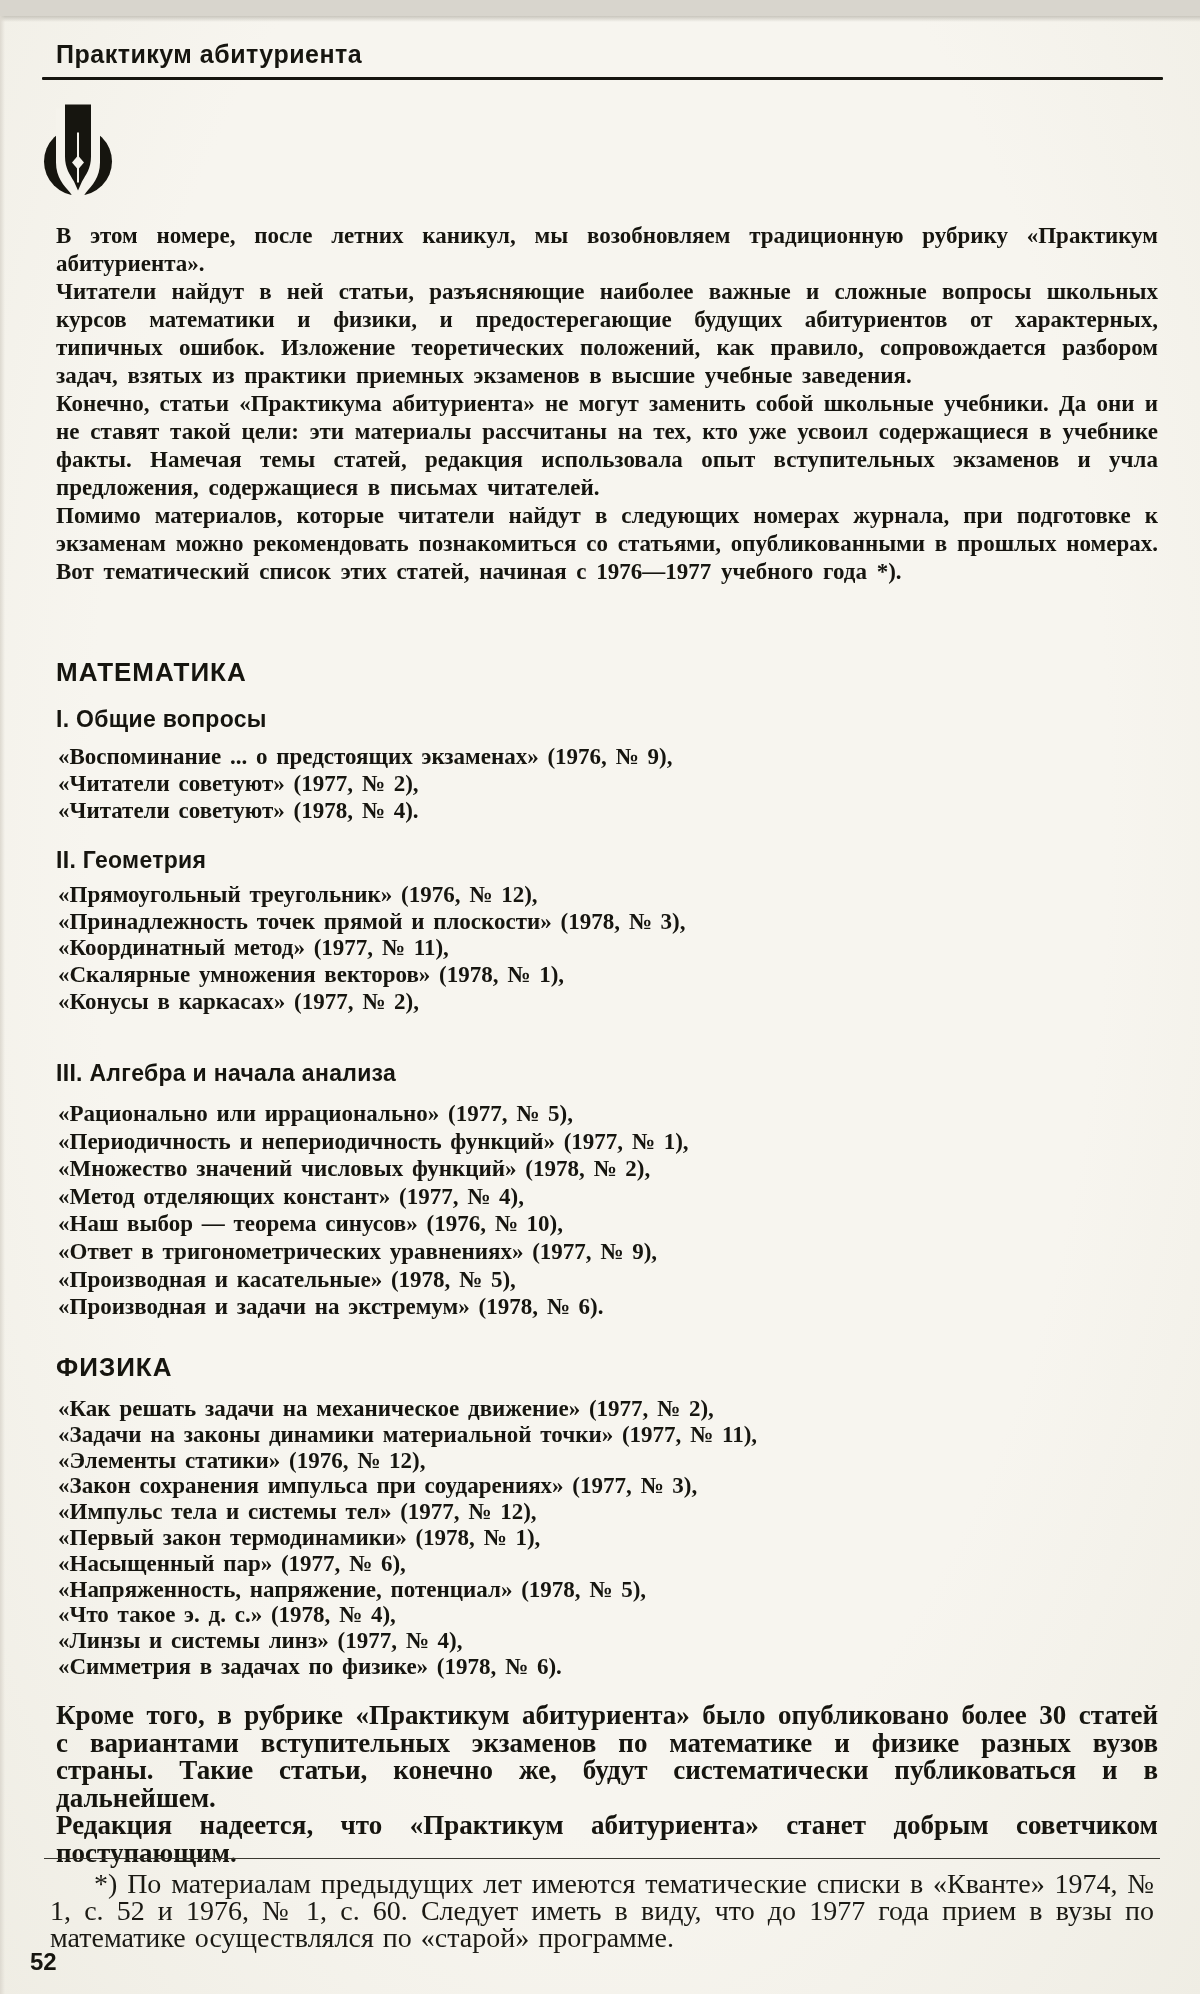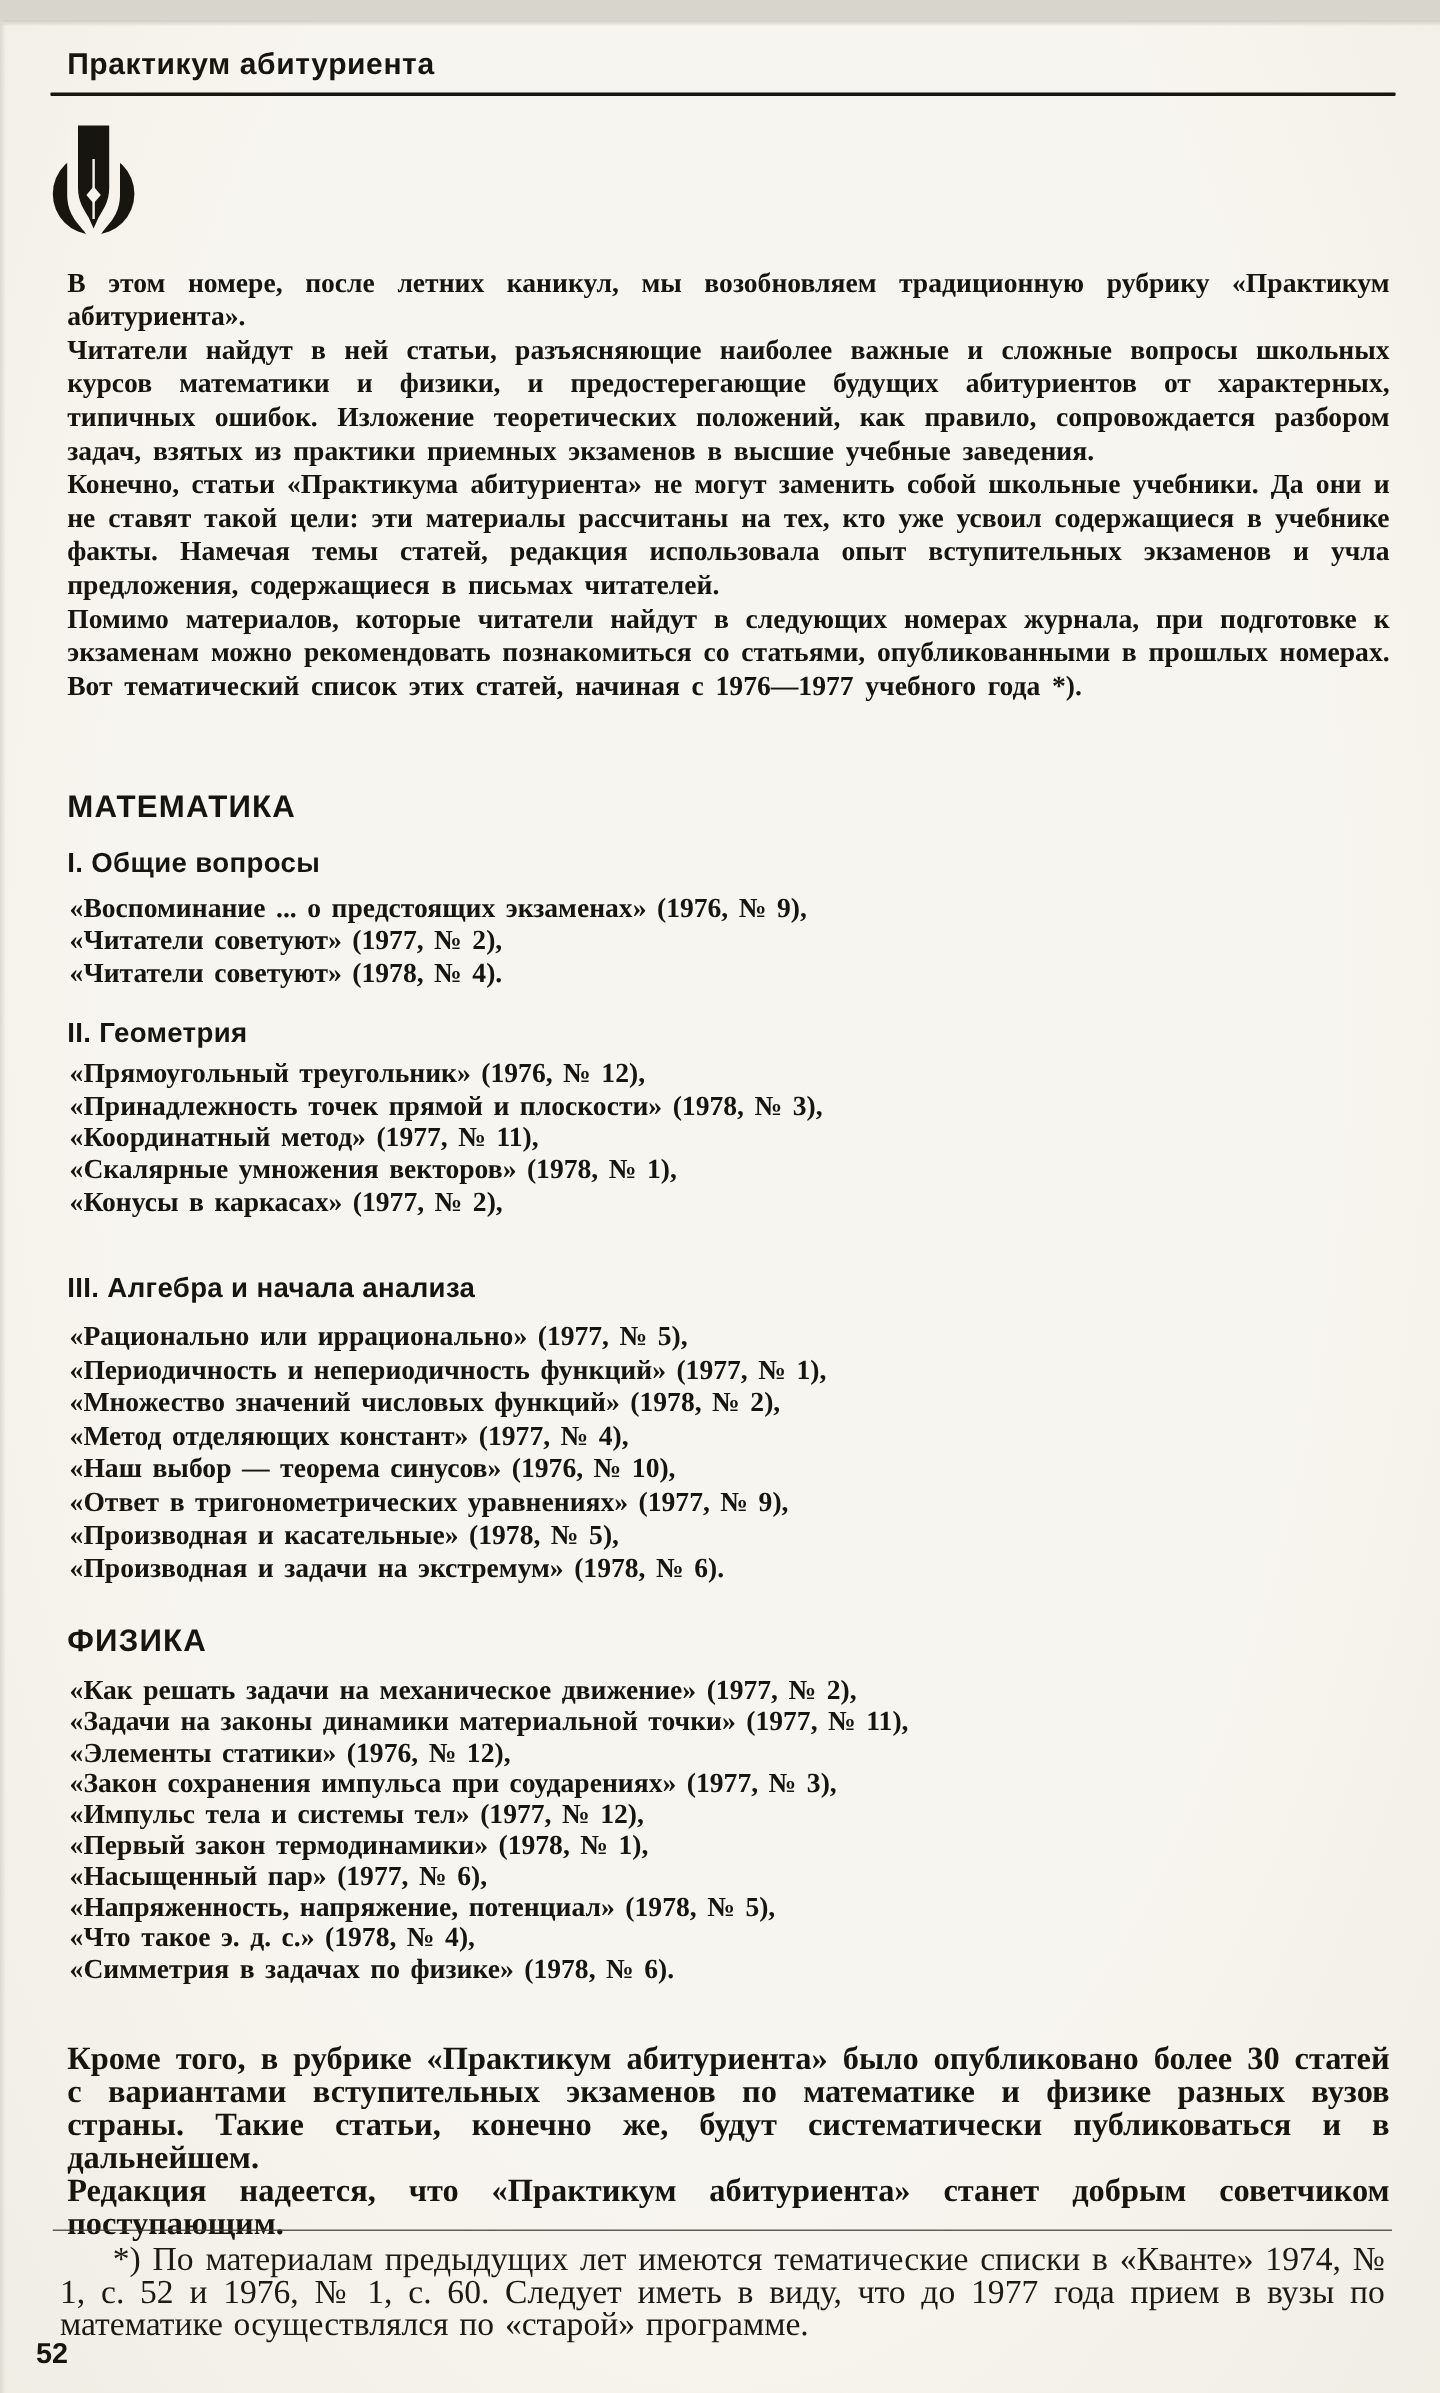--- a/index.html
+++ b/index.html
@@ -160,20 +160,21 @@
   <div class="abs article-list list-4">
     <div>«Как решать задачи на механическое движение» (1977, № 2),</div>
     <div>«Задачи на законы динамики материальной точки» (1977, № 11),</div>
     <div>«Элементы статики» (1976, № 12),</div>
     <div>«Закон сохранения импульса при соударениях» (1977, № 3),</div>
     <div>«Импульс тела и системы тел» (1977, № 12),</div>
     <div>«Первый закон термодинамики» (1978, № 1),</div>
     <div>«Насыщенный пар» (1977, № 6),</div>
     <div>«Напряженность, напряжение, потенциал» (1978, № 5),</div>
     <div>«Что такое э. д. с.» (1978, № 4),</div>
+    <div>«Линзы и системы линз» (1977, № 4),</div>
     <div>«Симметрия в задачах по физике» (1978, № 6).</div>
   </div>
 
   <div class="abs closing">
     <p>Кроме того, в рубрике «Практикум абитуриента» было опубликовано более 30 статей с вариантами вступительных экзаменов по математике и физике разных вузов страны. Такие статьи, конечно же, будут систематически публиковаться и в дальнейшем.</p>
     <p>Редакция надеется, что «Практикум абитуриента» станет добрым советчиком поступающим.</p>
   </div>
 
   <div class="abs footnote-rule"></div>
   <div class="abs footnote">*) По материалам предыдущих лет имеются тематические списки в «Кванте» 1974, № 1, с. 52 и 1976, № 1, с. 60. Следует иметь в виду, что до 1977 года прием в вузы по математике осуществлялся по «старой» программе.</div>

